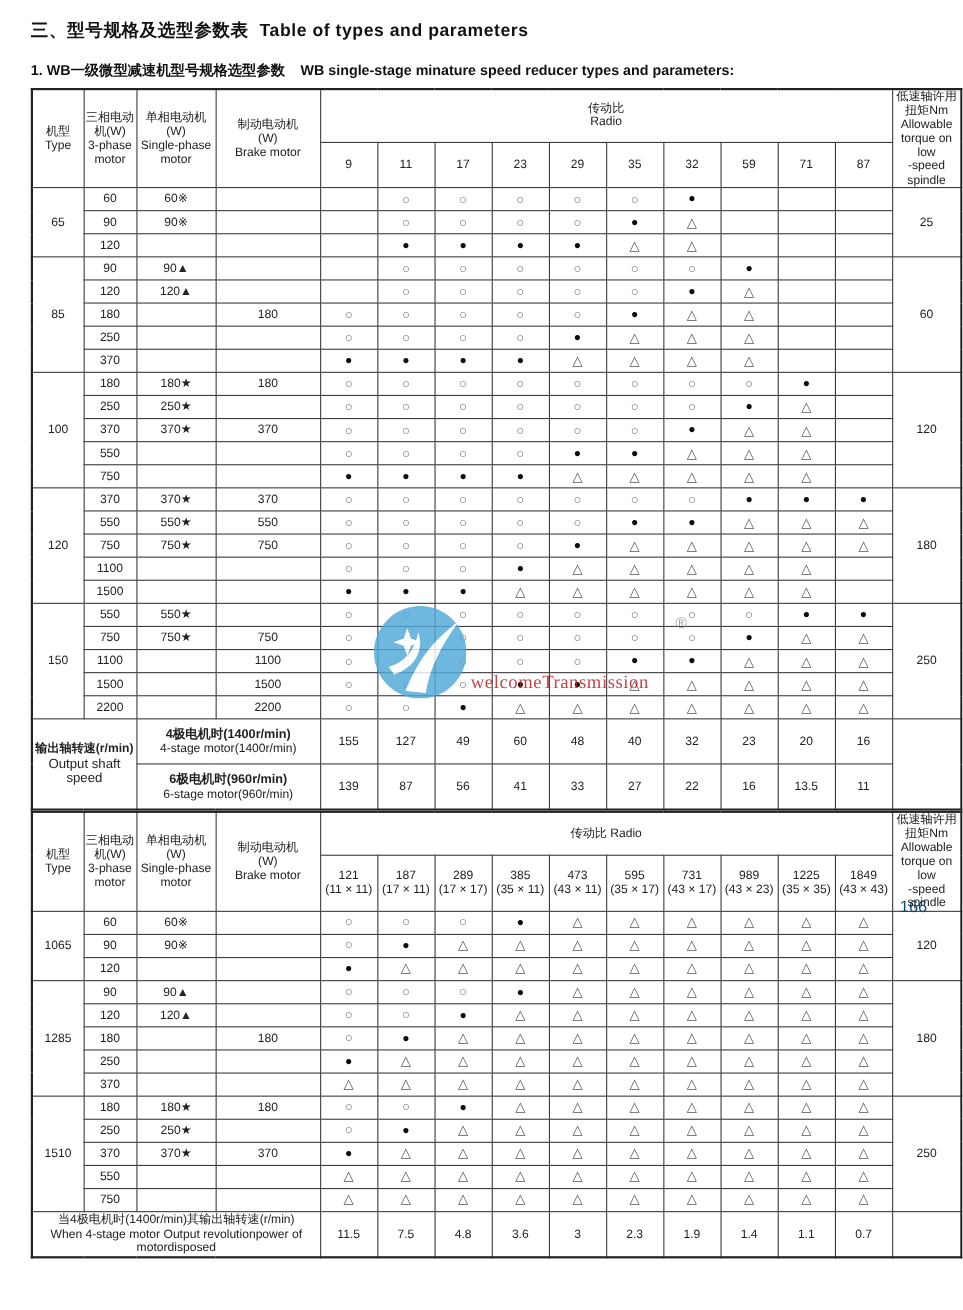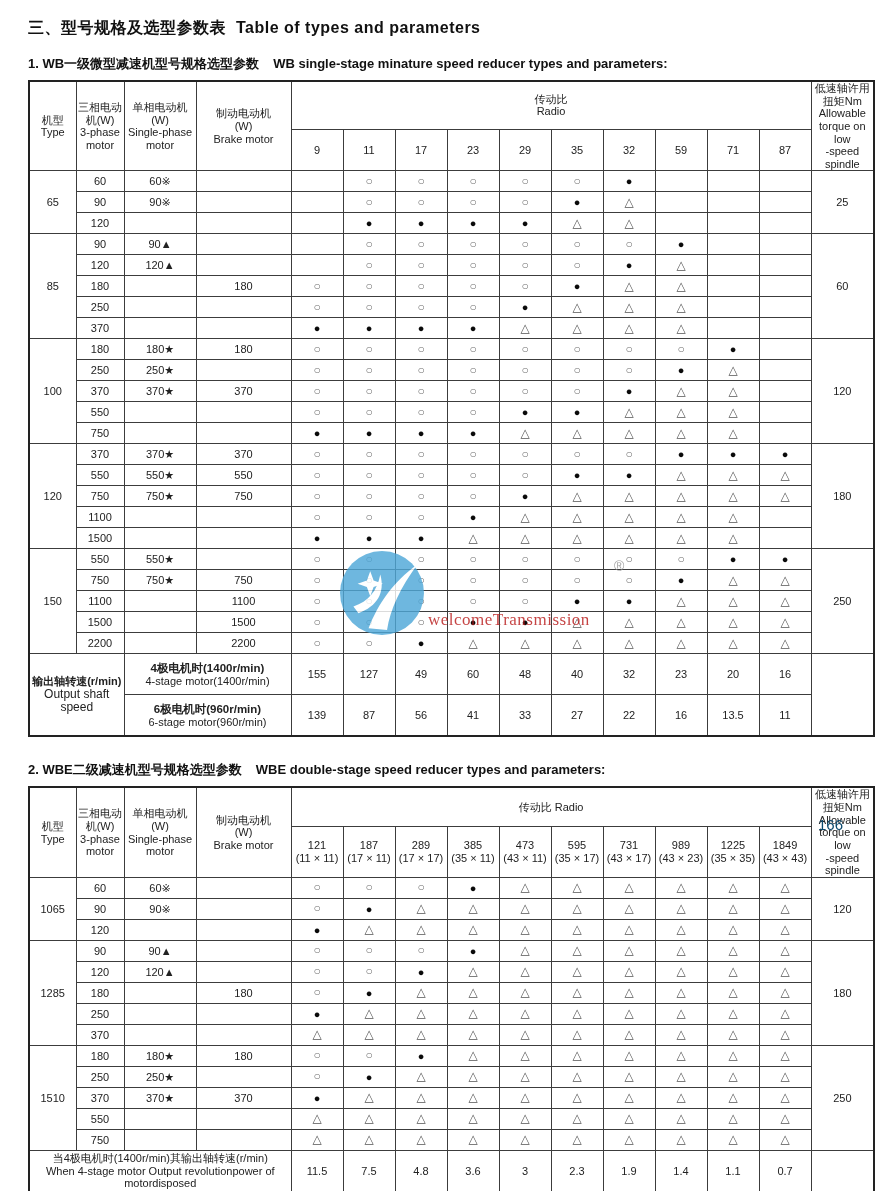--- a/index.html
+++ b/index.html
@@ -494,21 +494,20 @@
               <td class="sp-val">27</td>
               <td class="sp-val">22</td>
               <td class="sp-val">16</td>
               <td class="sp-val">13.5</td>
               <td class="sp-val">11</td>
             </tr>
           </tbody>
         </table>
       </div>
 
-    <p class="subtitle" style="margin-top:24px;"><span>2. WBE二级减速机型号规格选型参数</span><span class="en">WBE double-stage speed reducer types and parameters:</span></p>
 
     <div id="table2-mount">
         <table class="ptable">
           <colgroup>
             <col style="width: 47px;">
             <col style="width: 48px;">
             <col style="width: 72px;">
             <col style="width: 95px;">
             <col style="width: 52px;">
             <col style="width: 52px;">

